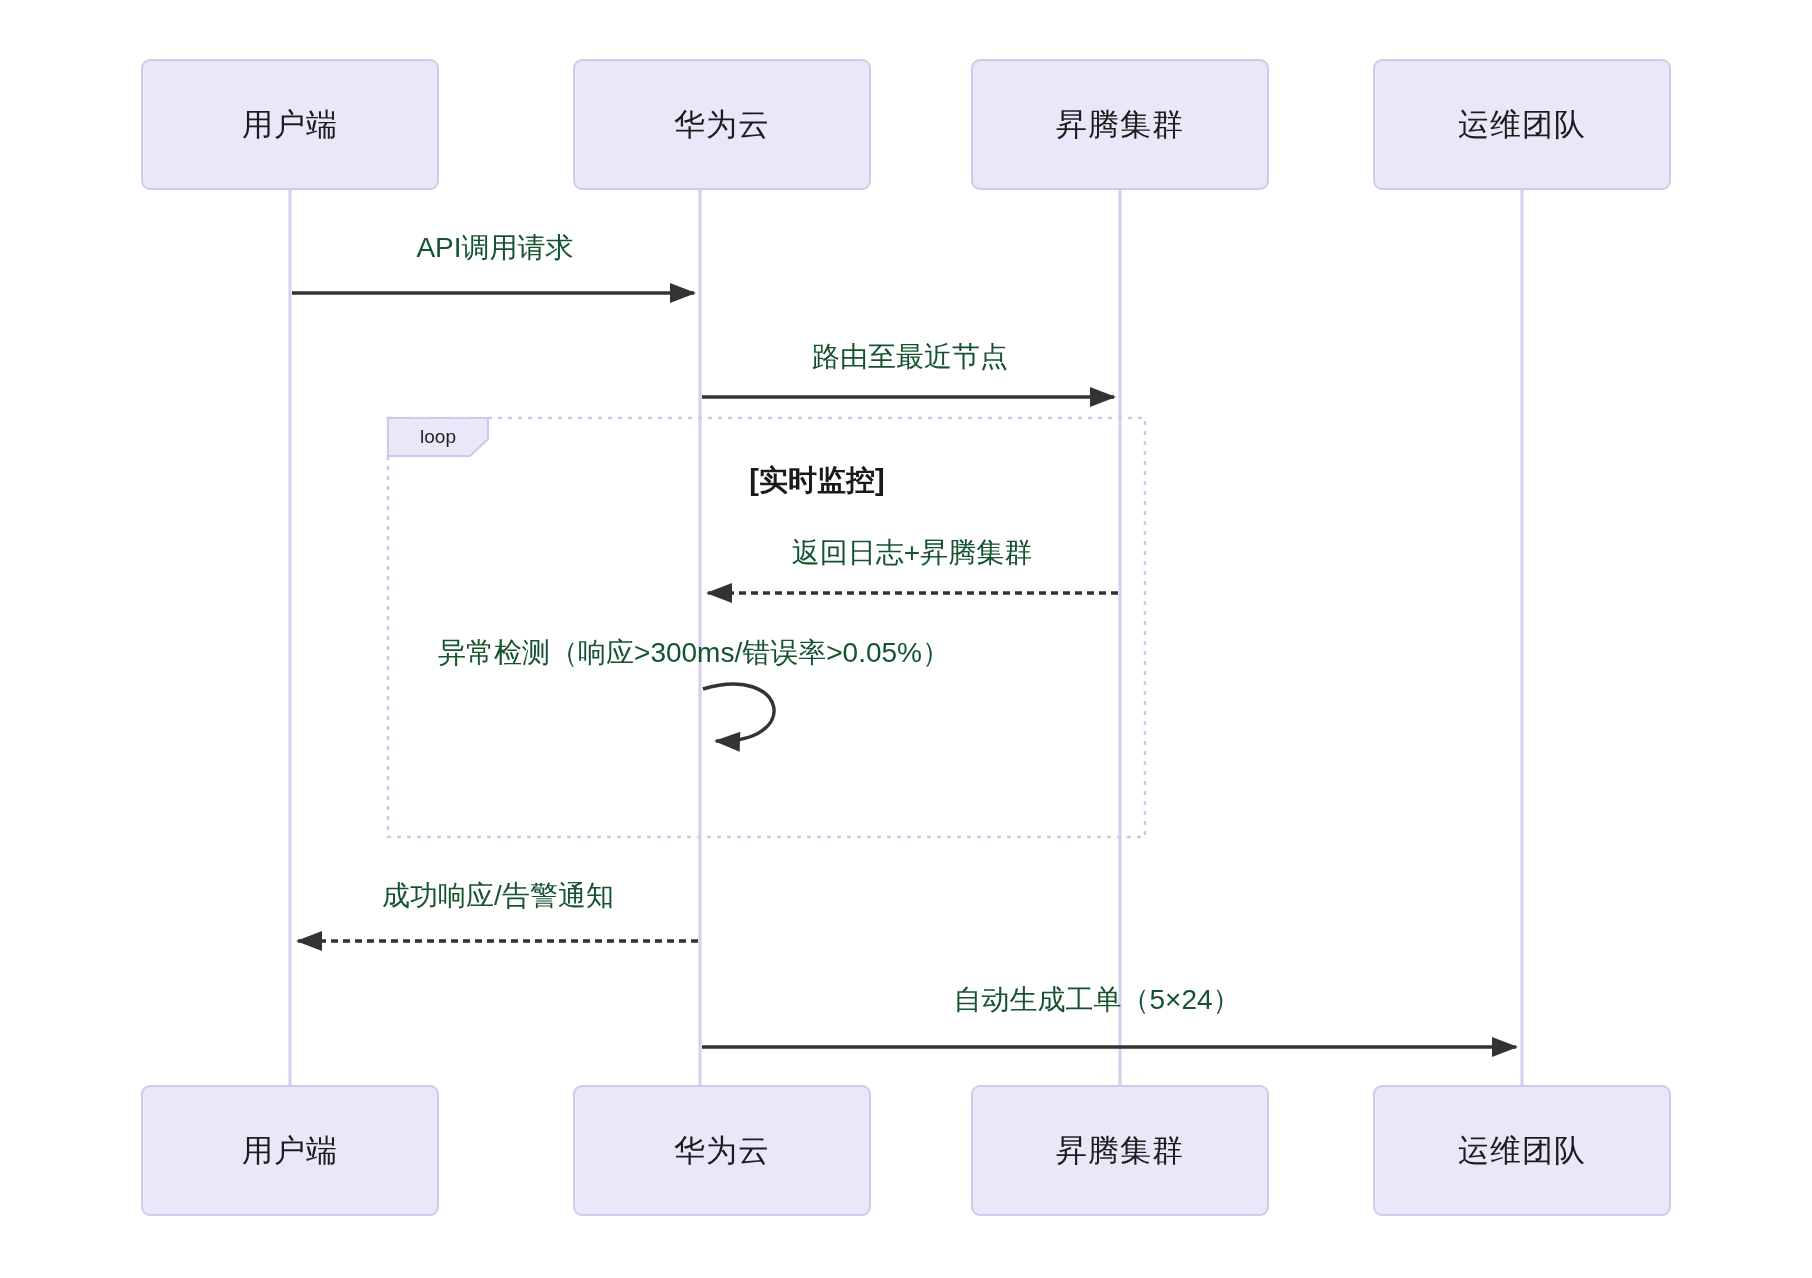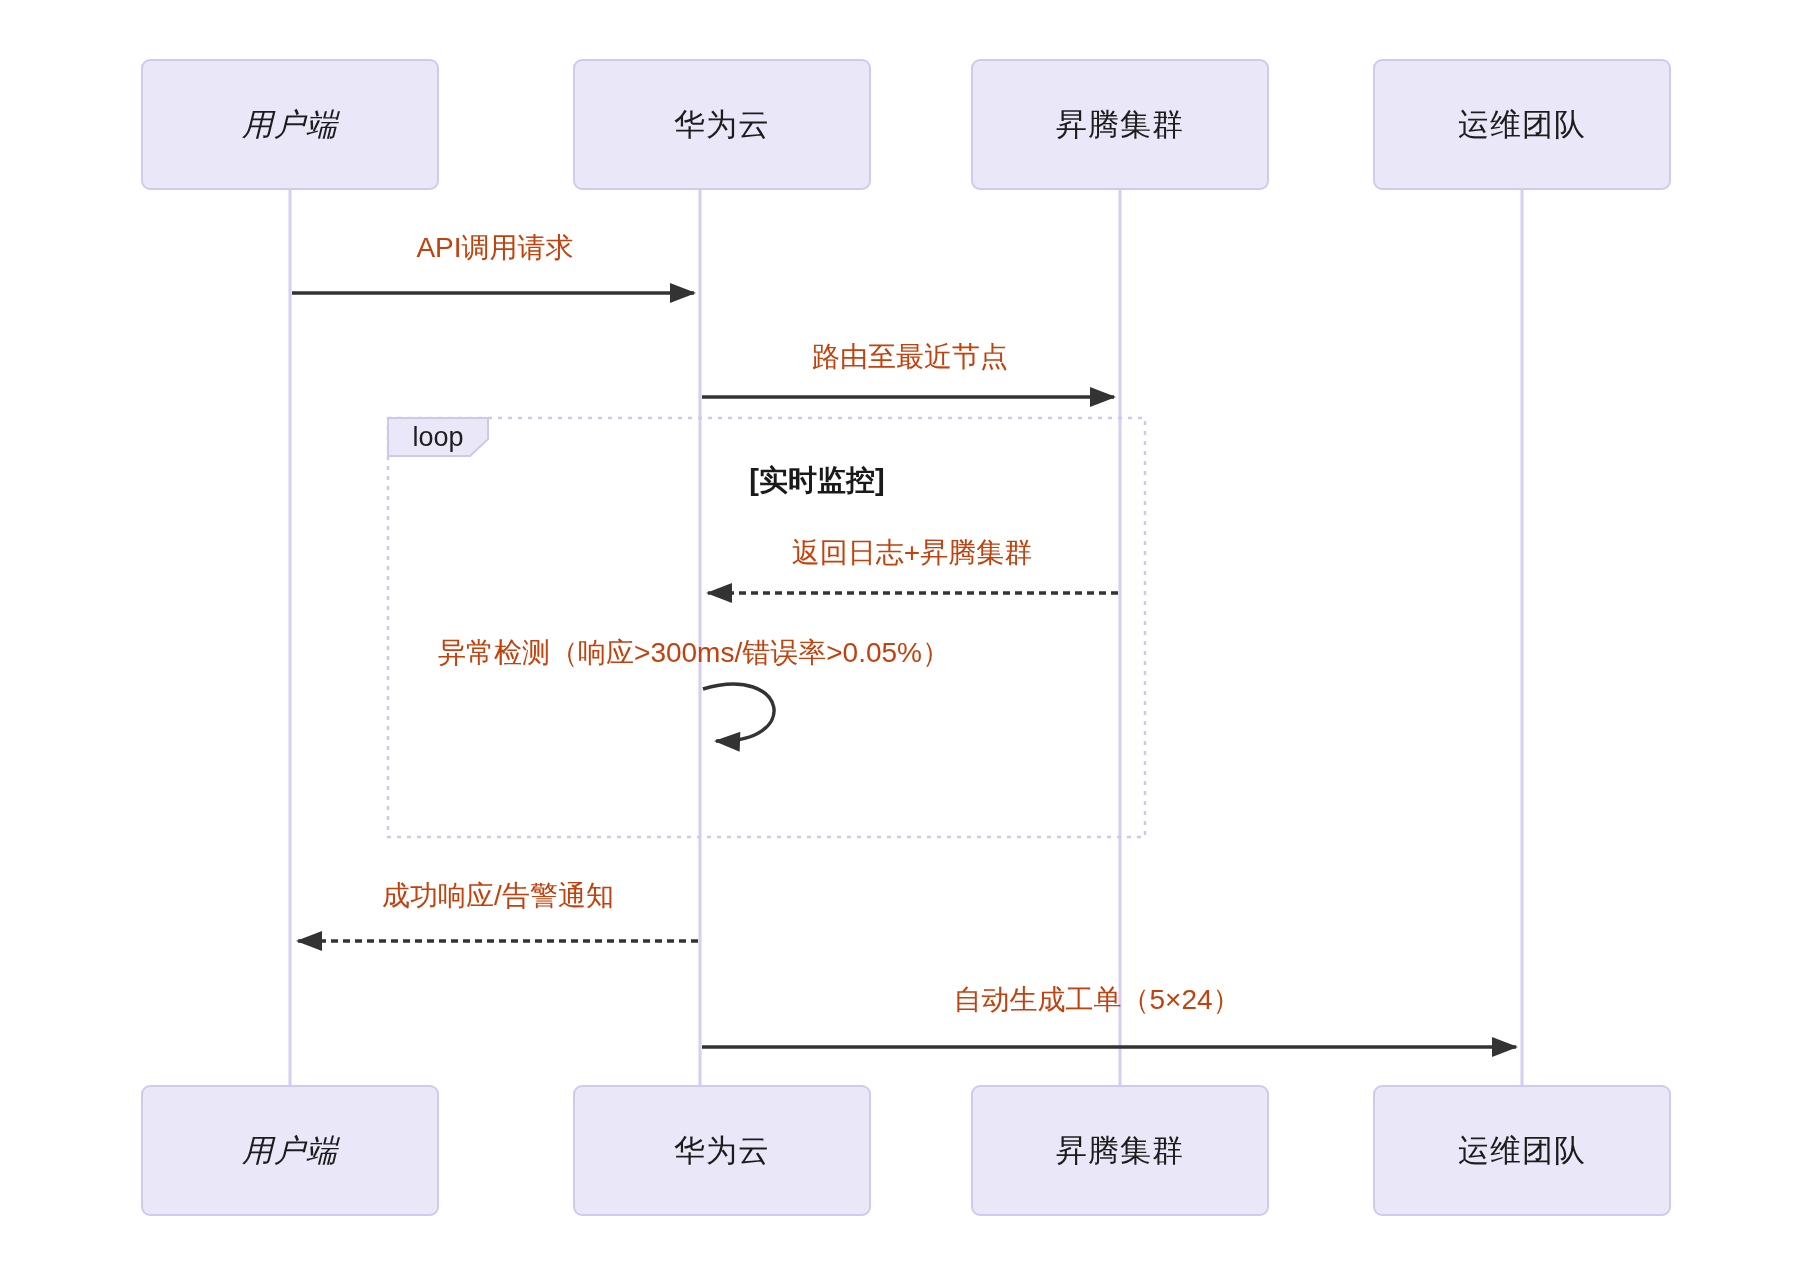--- a/index.html
+++ b/index.html
@@ -29,47 +29,47 @@
     border: 2px solid #d2c9ec;
     border-radius: 9px;
     box-sizing: border-box;
     display: flex;
     align-items: center;
     justify-content: center;
     font-size: 31px;
     color: #1c1c1c;
     letter-spacing: 1px;
   }
-  .actor.a0 { left: 141px; font-style: italic; }
+  .actor.a0 { left: 141px; }
   .actor.a1 { left: 573px; justify-content: center; }
   .actor.a2 { left: 971px; }
   .actor.a3 { left: 1373px; }
   .actor.top { top: 59px; }
   .actor.bottom { top: 1085px; }
 
   
   .msg-label {
     position: absolute;
     transform: translate(-50%, -50%);
     white-space: nowrap;
     font-size: 28px;
-    color: #c2410c;
+    color: #14532d;
   }
   .m0 { left: 495px; top: 248px; }
   .m1 { left: 910px; top: 357px; }
   .m2 { left: 912px; top: 553px; }
   .m3 { left: 694px; top: 653px; }
   .m4 { left: 498px; top: 896px; }
   .m5 { left: 1097px; top: 1000px; }
 
   .loop-tag {
     position: absolute;
     left: 438px; top: 437px;
     transform: translate(-50%, -50%);
-    font-size: 27px;
+    font-size: 19px;
     color: #1f1f1f;
     white-space: nowrap;
   }
   .loop-title {
     position: absolute;
     left: 817px; top: 445px;
     transform: translate(-50%, -50%);
     font-size: 29px;
     font-weight: 600;
     color: #1a1a1a;

